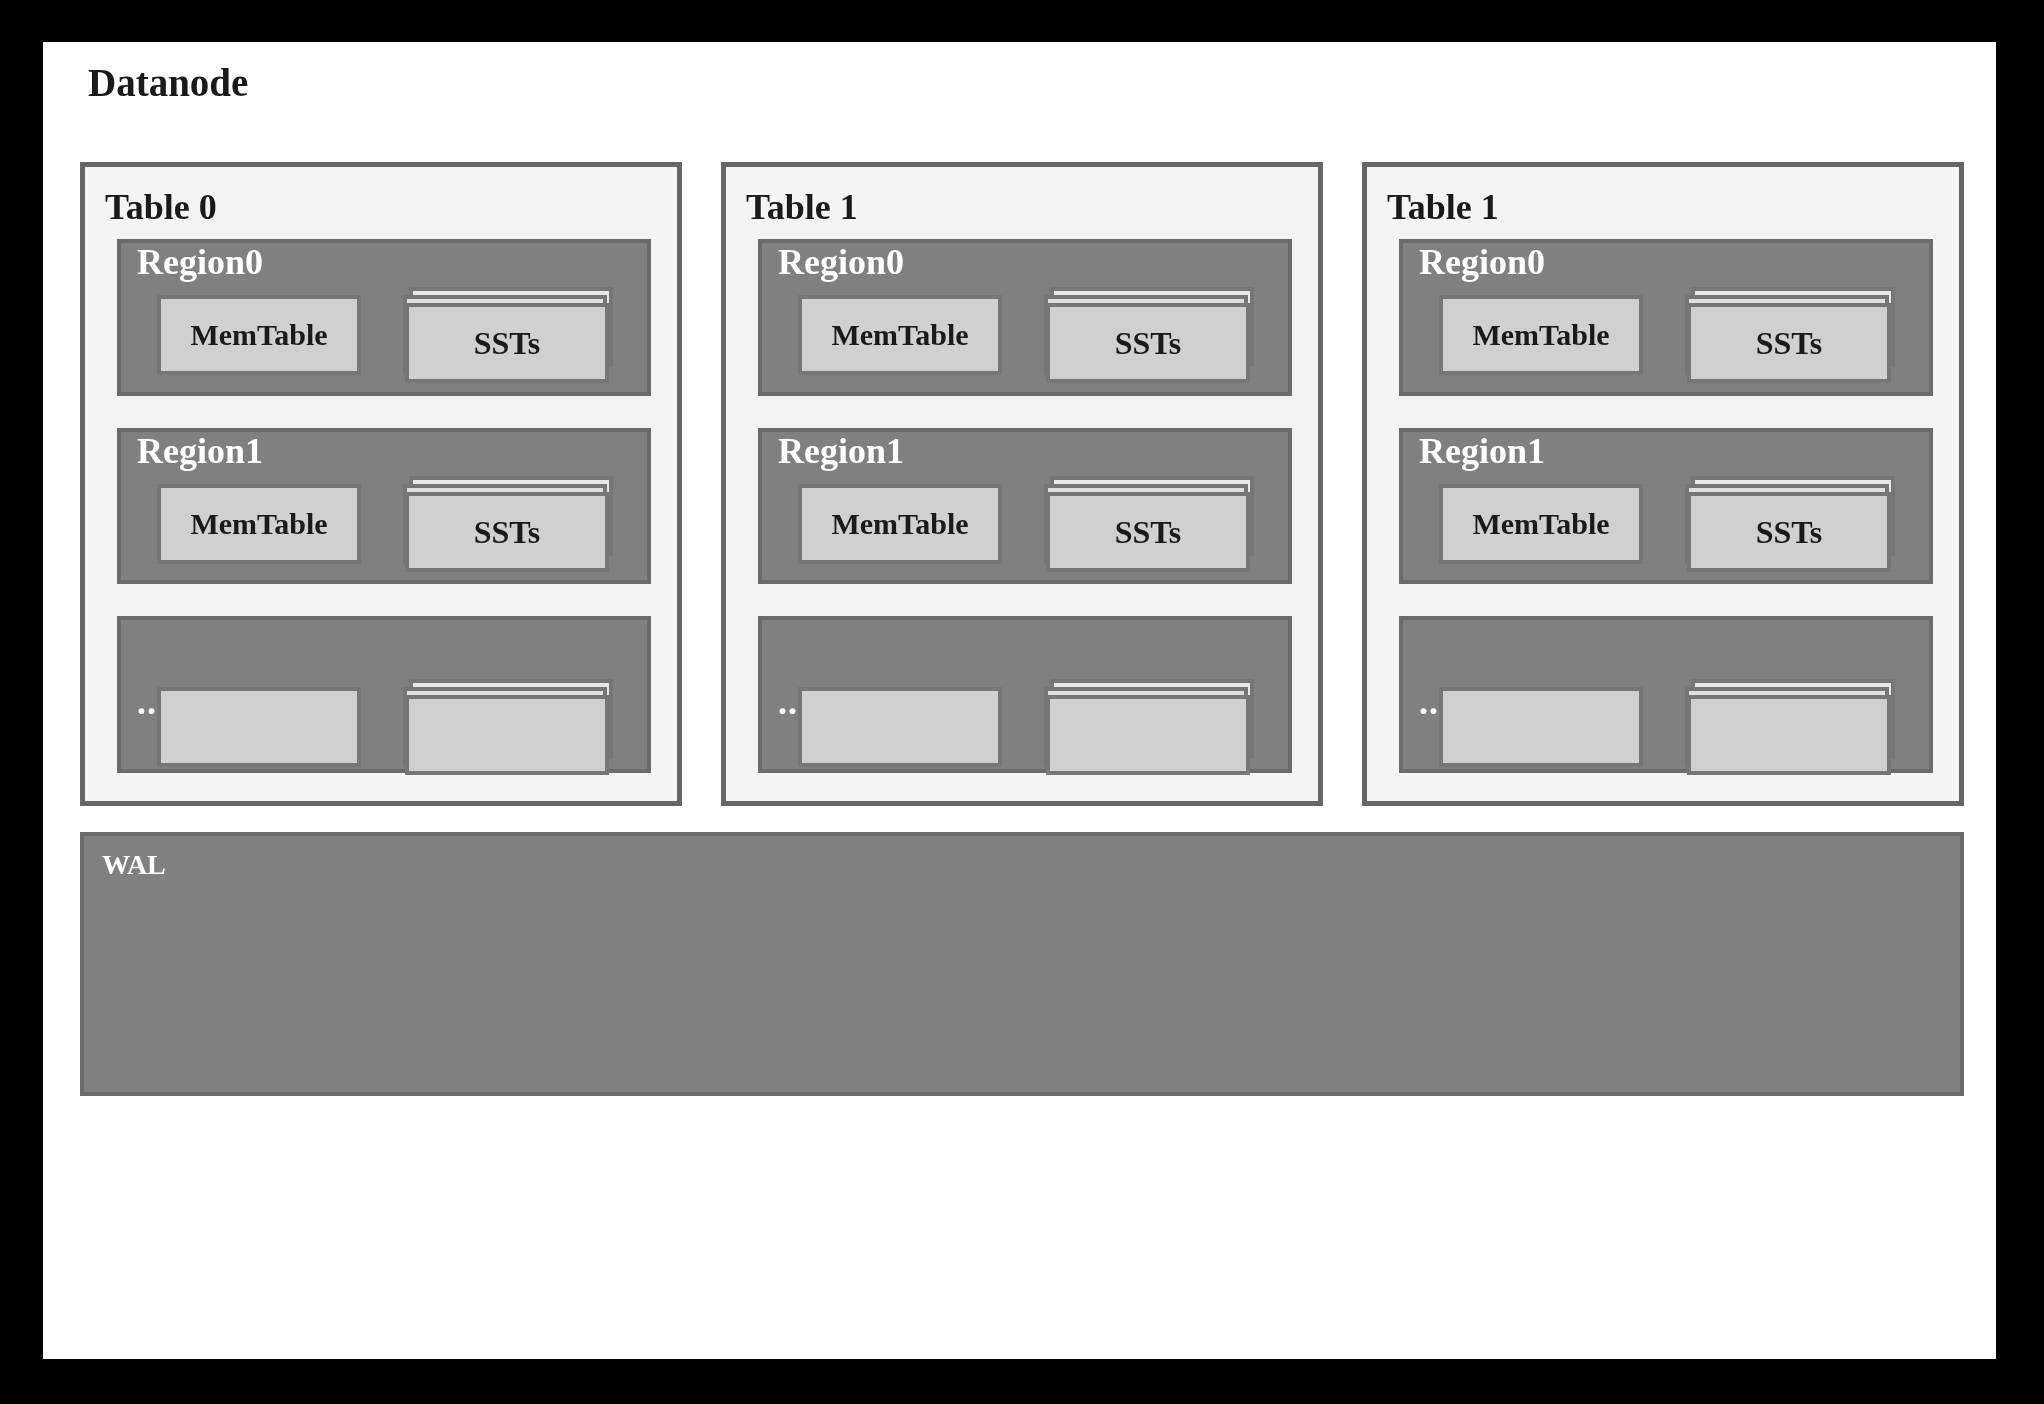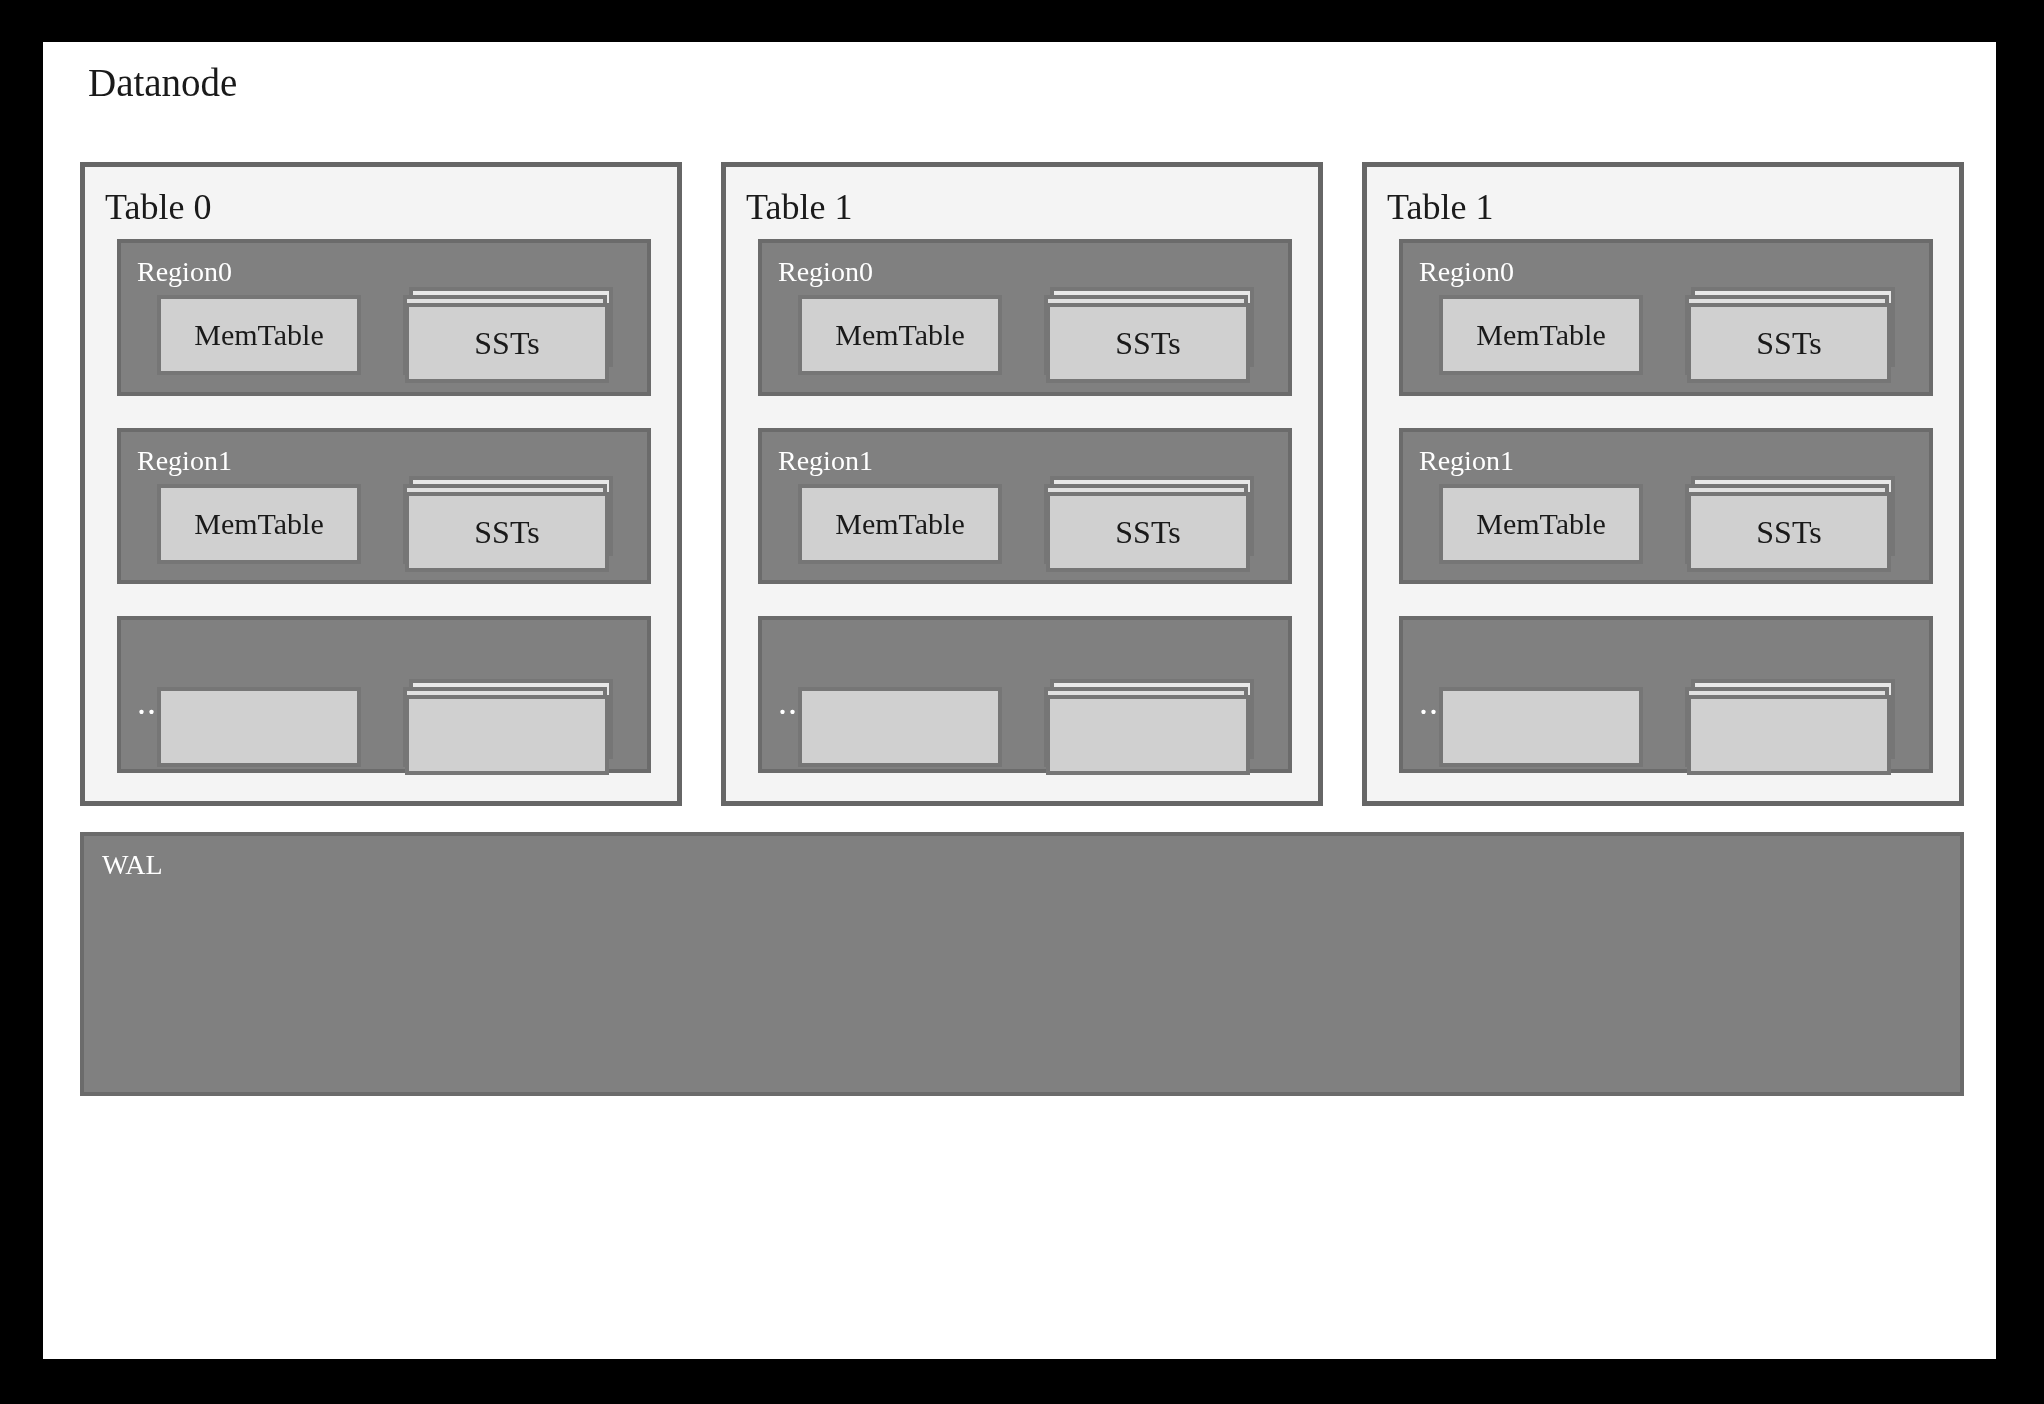--- a/index.html
+++ b/index.html
@@ -12,20 +12,21 @@
     font-family: "Liberation Serif", "DejaVu Serif", serif;
     overflow: hidden;
   }
 
   
   #diagram-root {
     position: relative;
     width: 2044px;
     height: 1404px;
     background: #000000;
+    font-weight: bold;
   }
 
   .canvas {
     position: absolute;
     left: 43px;
     top: 42px;
     width: 1953px;
     height: 1317px;
     background: #ffffff;
   }
@@ -84,22 +85,22 @@
   .region-box {
     position: relative;
     flex: 1 1 0;
     background: #808080;
     border: 4px solid #6b6b6b;
   }
 
   .region-label {
     position: absolute;
     left: 16px;
-    top: 14px;
-    font-size: 28px;
+    top: 1px;
+    font-size: 36px;
     line-height: 1.05;
     color: #ffffff;
     white-space: nowrap;
   }
 
   .region-label.ellipsis {
     top: 64px;
     font-size: 36px;
     letter-spacing: 1px;
   }

